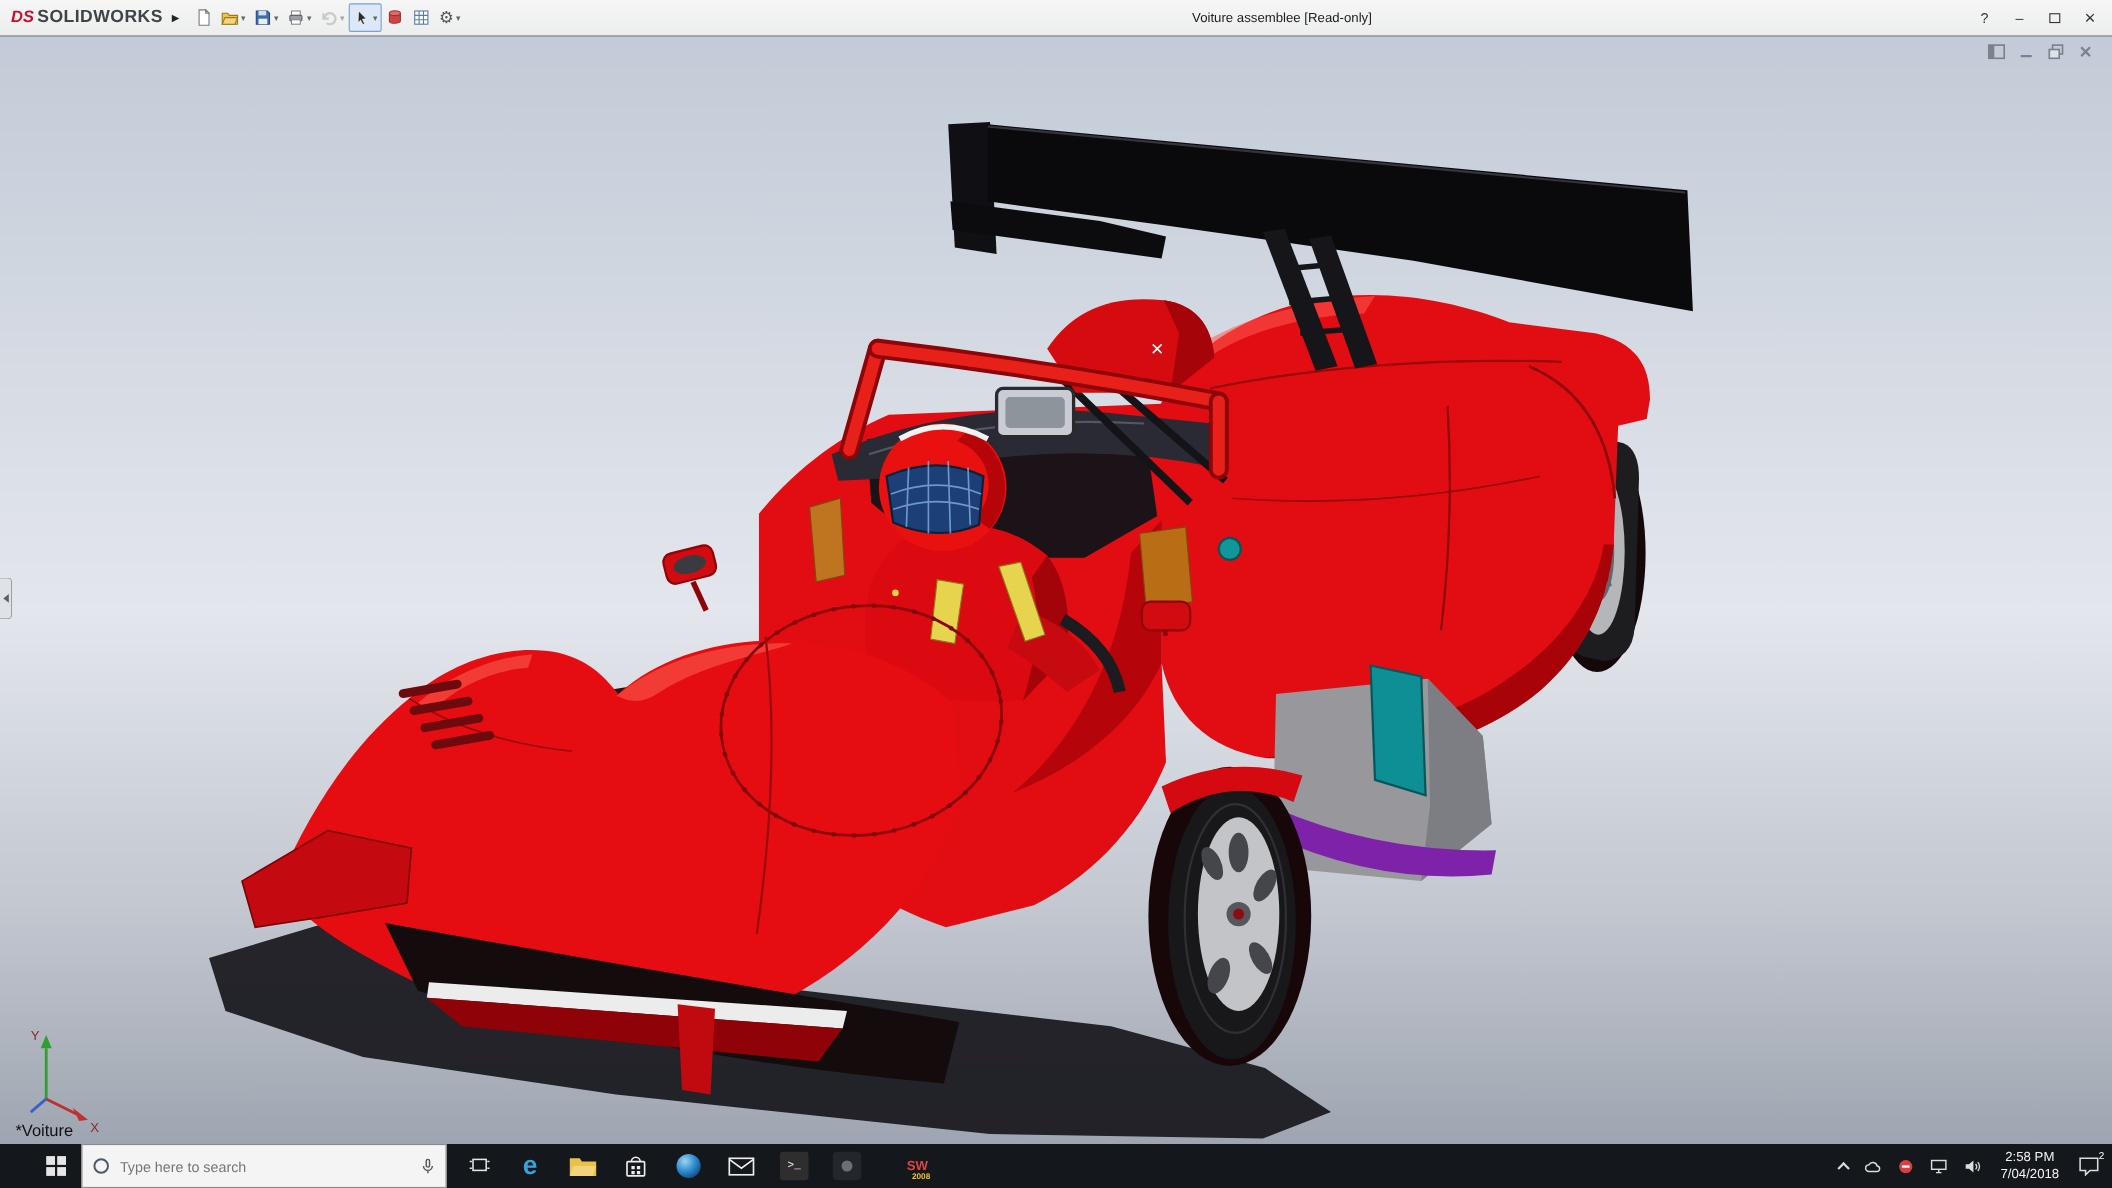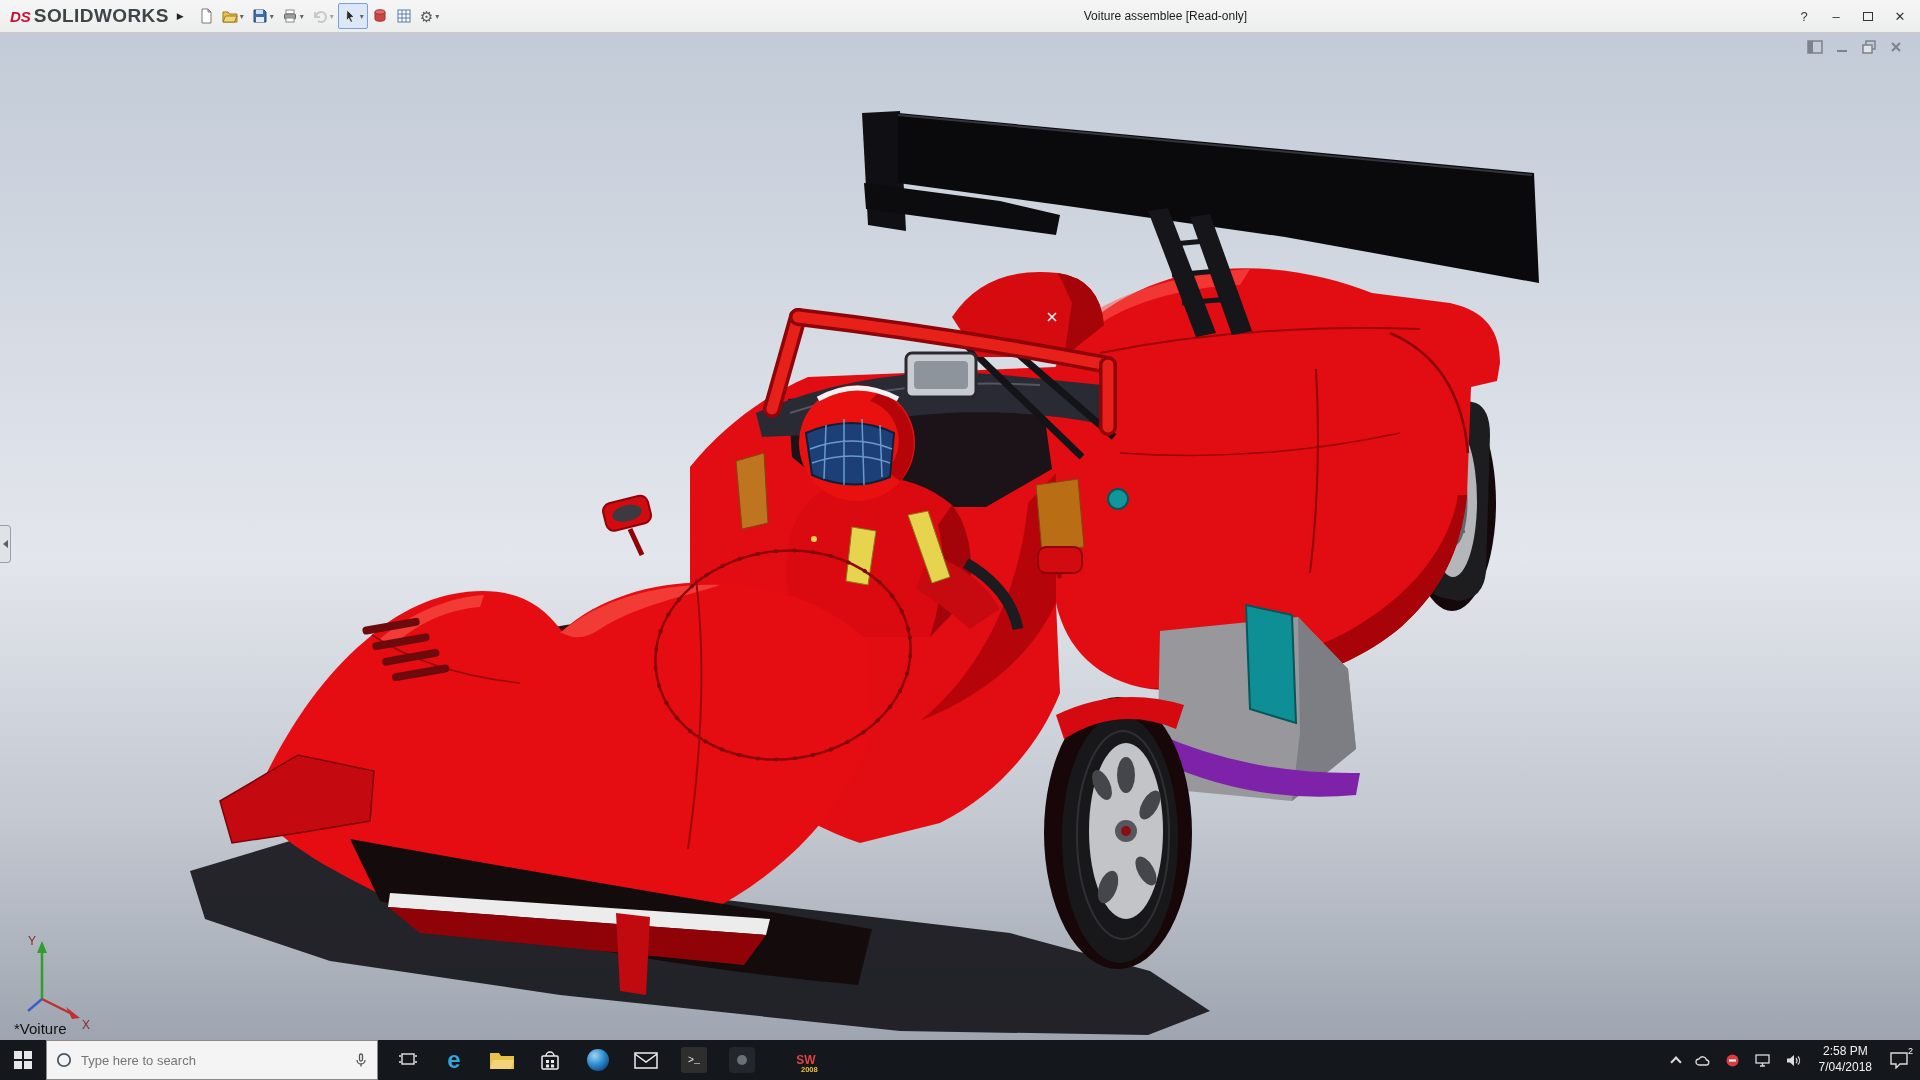--- a/index.html
+++ b/index.html
@@ -7,21 +7,21 @@
     font-family:"Liberation Sans", sans-serif; }
   .app { position:relative; width:1920px; height:968px; }
 
   
   .titlebar { position:absolute; top:0; left:0; width:1920px; height:33px;
     background:linear-gradient(#f6f6f6,#eceded); border-bottom:1px solid #c9c9c9;
     display:flex; align-items:center; }
   .tb-left { display:flex; align-items:center; height:100%; padding-left:10px; }
   .logo { display:flex; align-items:baseline; gap:3px; margin-right:8px; }
   .logo-ds { color:#c8102e; font-weight:bold; font-style:italic; font-size:15px; }
-  .logo-text { color:#3f4447; font-weight:bold; font-size:19px; letter-spacing:0.4px; }
+  .logo-text { color:#3f4447; font-weight:bold; font-size:16px; letter-spacing:0.4px; }
   .tb-expand { background:none; border:none; font-size:9px; color:#222; cursor:pointer; margin-right:10px; }
   button.tool { background:none; border:1px solid transparent; height:26px; padding:2px 3px;
     display:flex; align-items:center; gap:2px; cursor:pointer; border-radius:2px; }
   button.tool.pressed { background:#dce8f8; border-color:#7aa0d4; }
   button.tool.disabled { opacity:.55; }
   .caret { font-size:8px; color:#666; }
   .gear-glyph { font-size:15px; color:#555; line-height:1; }
   .tb-title { position:absolute; left:21.4%; right:0; text-align:center; font-size:12px; color:#1c1c1c; pointer-events:none; }
   .tb-right { position:absolute; right:6px; top:0; height:33px; display:flex; align-items:center; gap:4px; }
   .winbtn { width:28px; height:24px; background:none; border:none; display:flex; align-items:center;
@@ -36,21 +36,21 @@
   .doc-controls button { width:20px; height:18px; background:none; border:none; cursor:pointer; padding:0; }
   .orientation { position:absolute; left:14px; bottom:3px; font-size:15px; color:#101010; }
   .collapsed-tab { position:absolute; left:0; top:492px; width:11px; height:38px;
     background:#dfe3e8; border:1px solid #9aa0a8; border-left:none; border-radius:0 4px 4px 0;
     display:flex; align-items:center; justify-content:center; cursor:pointer; }
   .collapsed-tab .arr { width:0; height:0; border-top:4px solid transparent; border-bottom:4px solid transparent;
     border-right:5px solid #5a6068; }
 
   
   .taskbar { position:absolute; left:0; top:1040px; width:1920px; height:40px; background:#14171c;
-    display:flex; align-items:center; }
+    display:flex; align-items:center;padding-left:28px; }
   .tb-btn { height:40px; display:flex; align-items:center; justify-content:center;
     background:none; border:none; cursor:pointer; }
   .start-btn { width:46px; }
   .winlogo { display:grid; grid-template-columns:8px 8px; grid-template-rows:8px 8px; gap:1.5px; }
   .winlogo span { background:#e6e6e6; display:block; }
   .searchbox { width:332px; height:40px; background:#f4f4f4; border:1px solid #8a8a8a;
     display:flex; align-items:center; padding:0 8px; gap:8px; }
   .searchbox input { flex:1; border:none; outline:none; background:transparent; font-size:13px; color:#333;
     font-family:"Liberation Sans", sans-serif; }
   .app-btn { width:48px; }

